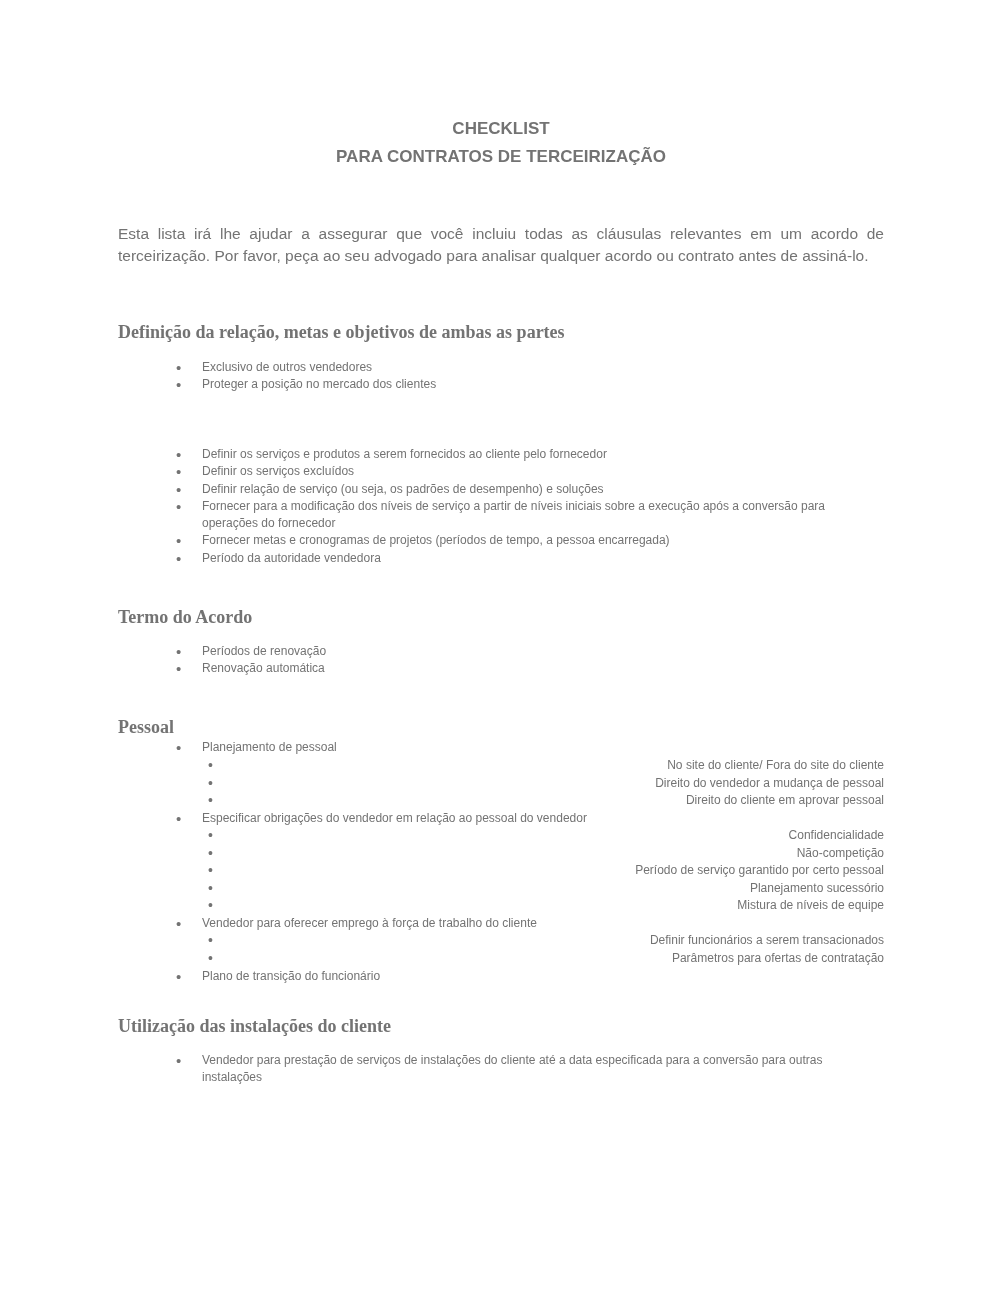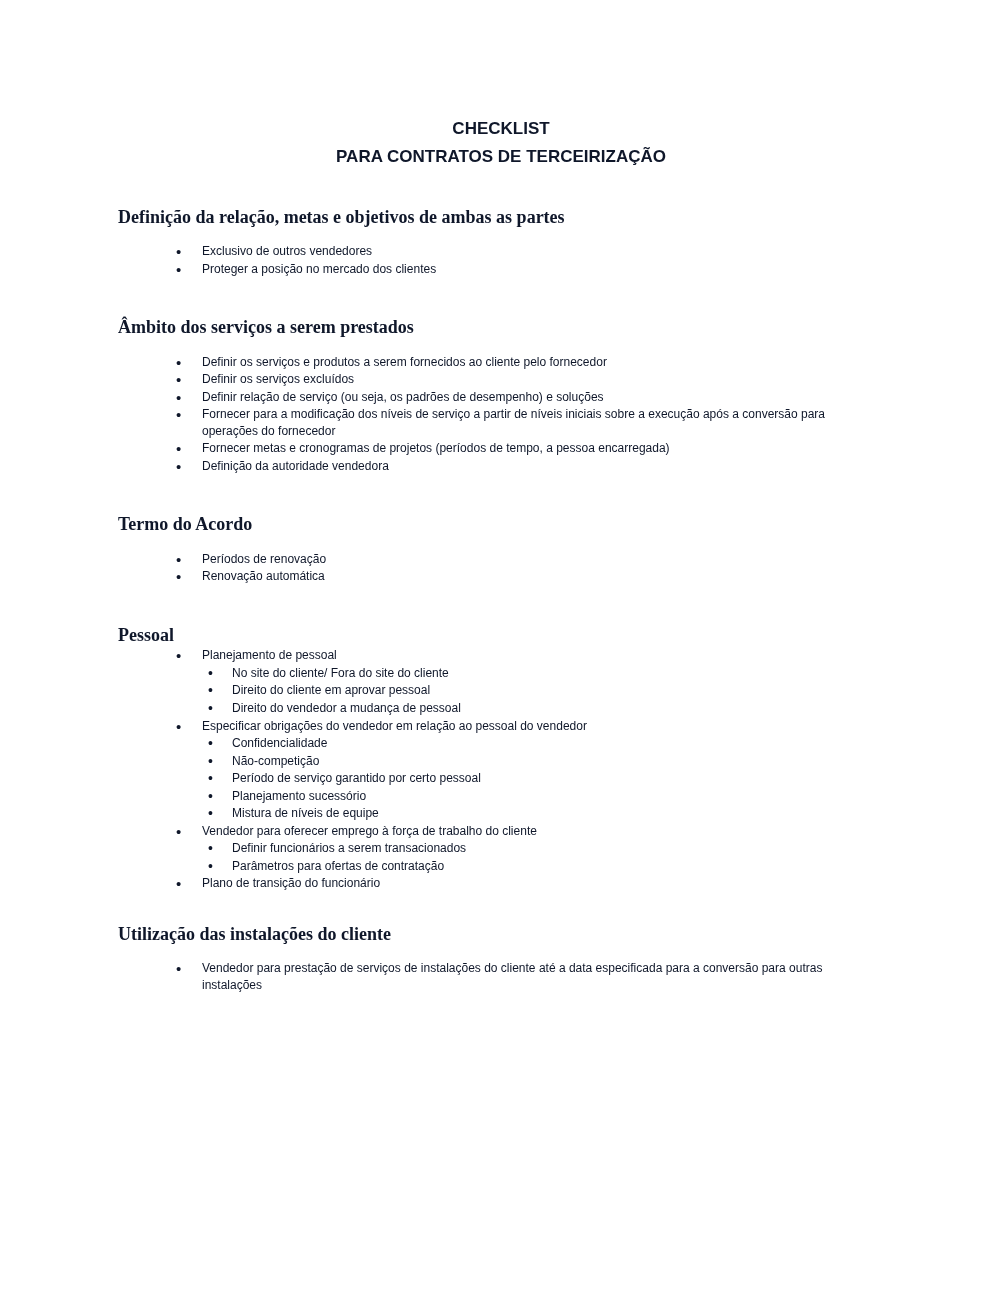--- a/index.html
+++ b/index.html
@@ -6,21 +6,21 @@
     margin: 0;
     padding: 0;
     background: #ffffff;
   }
   .page {
     position: relative;
     width: 1000px;
     height: 1290px;
     background: #ffffff;
     font-family: "Liberation Sans", sans-serif;
-    color: #0f172a;
+    color: #737373;
     overflow: hidden;
     box-sizing: border-box;
   }
   .content {
     position: absolute;
     left: 118px;
     top: 0;
     width: 766px;
   }
 
@@ -75,20 +75,21 @@
     font-size: 15px;
     line-height: 1.38;
   }
   
   .lvl2 {
     margin-top: 1px;
   }
   .lvl2 > li {
     padding-left: 114px;
     margin-bottom: 1px;
+    text-align: right;
   }
   .lvl2 > li::before {
     content: "\2022";
     position: absolute;
     left: 90px;
     top: -1px;
     font-size: 14px;
     line-height: 1.38;
   }
   li.has-children {
@@ -102,57 +103,57 @@
 </style>
 </head>
 <body>
 
 <div class="page">
   <div class="content">
 
     <div class="doc-title title-1">CHECKLIST</div>
     <div class="doc-title title-2">PARA CONTRATOS DE TERCEIRIZAÇÃO</div>
 
+    <p class="intro">Esta lista irá lhe ajudar a assegurar que você incluiu todas as cláusulas relevantes em um acordo de terceirização. Por favor, peça ao seu advogado para analisar qualquer acordo ou contrato antes de assiná-lo.</p>
 
     <div class="gap-section"></div>
     <div class="section-heading">Definição da relação, metas e objetivos de ambas as partes</div>
     <div class="gap-heading-to-list"></div>
     <ul class="lvl1">
       <li>Exclusivo de outros vendedores</li>
       <li>Proteger a posição no mercado dos clientes</li>
     </ul>
 
     <div class="gap-section"></div>
-    <div class="section-heading">Âmbito dos serviços a serem prestados</div>
     <div class="gap-heading-to-list"></div>
     <ul class="lvl1">
       <li>Definir os serviços e produtos a serem fornecidos ao cliente pelo fornecedor</li>
       <li>Definir os serviços excluídos</li>
       <li>Definir relação de serviço (ou seja, os padrões de desempenho) e soluções</li>
       <li>Fornecer para a modificação dos níveis de serviço a partir de níveis iniciais sobre a execução após a conversão para operações do fornecedor</li>
       <li>Fornecer metas e cronogramas de projetos (períodos de tempo, a pessoa encarregada)</li>
-      <li>Definição da autoridade vendedora</li>
+      <li>Período da autoridade vendedora</li>
     </ul>
 
     <div class="gap-section"></div>
     <div class="section-heading">Termo do Acordo</div>
     <div class="gap-heading-to-list"></div>
     <ul class="lvl1">
       <li>Períodos de renovação</li>
       <li>Renovação automática</li>
     </ul>
 
     <div class="gap-section"></div>
     <div class="section-heading">Pessoal</div>
     <ul class="lvl1">
       <li class="has-children">Planejamento de pessoal</li>
       <ul class="lvl2">
         <li>No site do cliente/ Fora do site do cliente</li>
+        <li>Direito do vendedor a mudança de pessoal</li>
         <li>Direito do cliente em aprovar pessoal</li>
-        <li>Direito do vendedor a mudança de pessoal</li>
       </ul>
       <li class="has-children">Especificar obrigações do vendedor em relação ao pessoal do vendedor</li>
       <ul class="lvl2">
         <li>Confidencialidade</li>
         <li>Não-competição</li>
         <li>Período de serviço garantido por certo pessoal</li>
         <li>Planejamento sucessório</li>
         <li>Mistura de níveis de equipe</li>
       </ul>
       <li class="has-children">Vendedor para oferecer emprego à força de trabalho do cliente</li>

